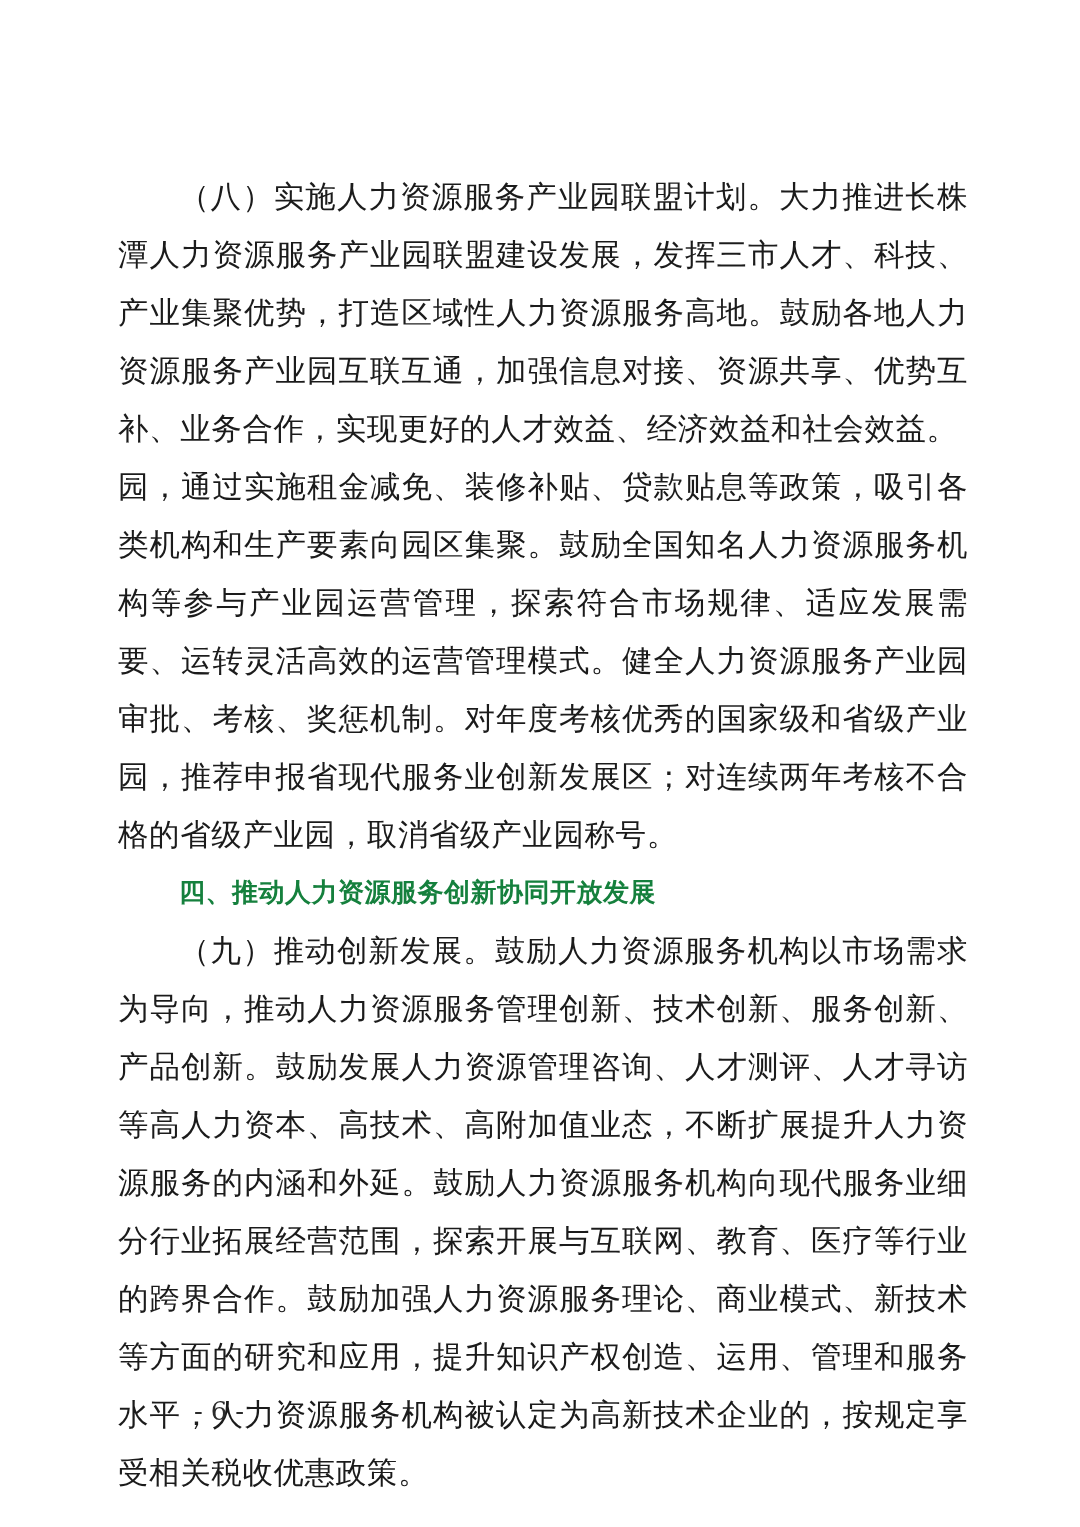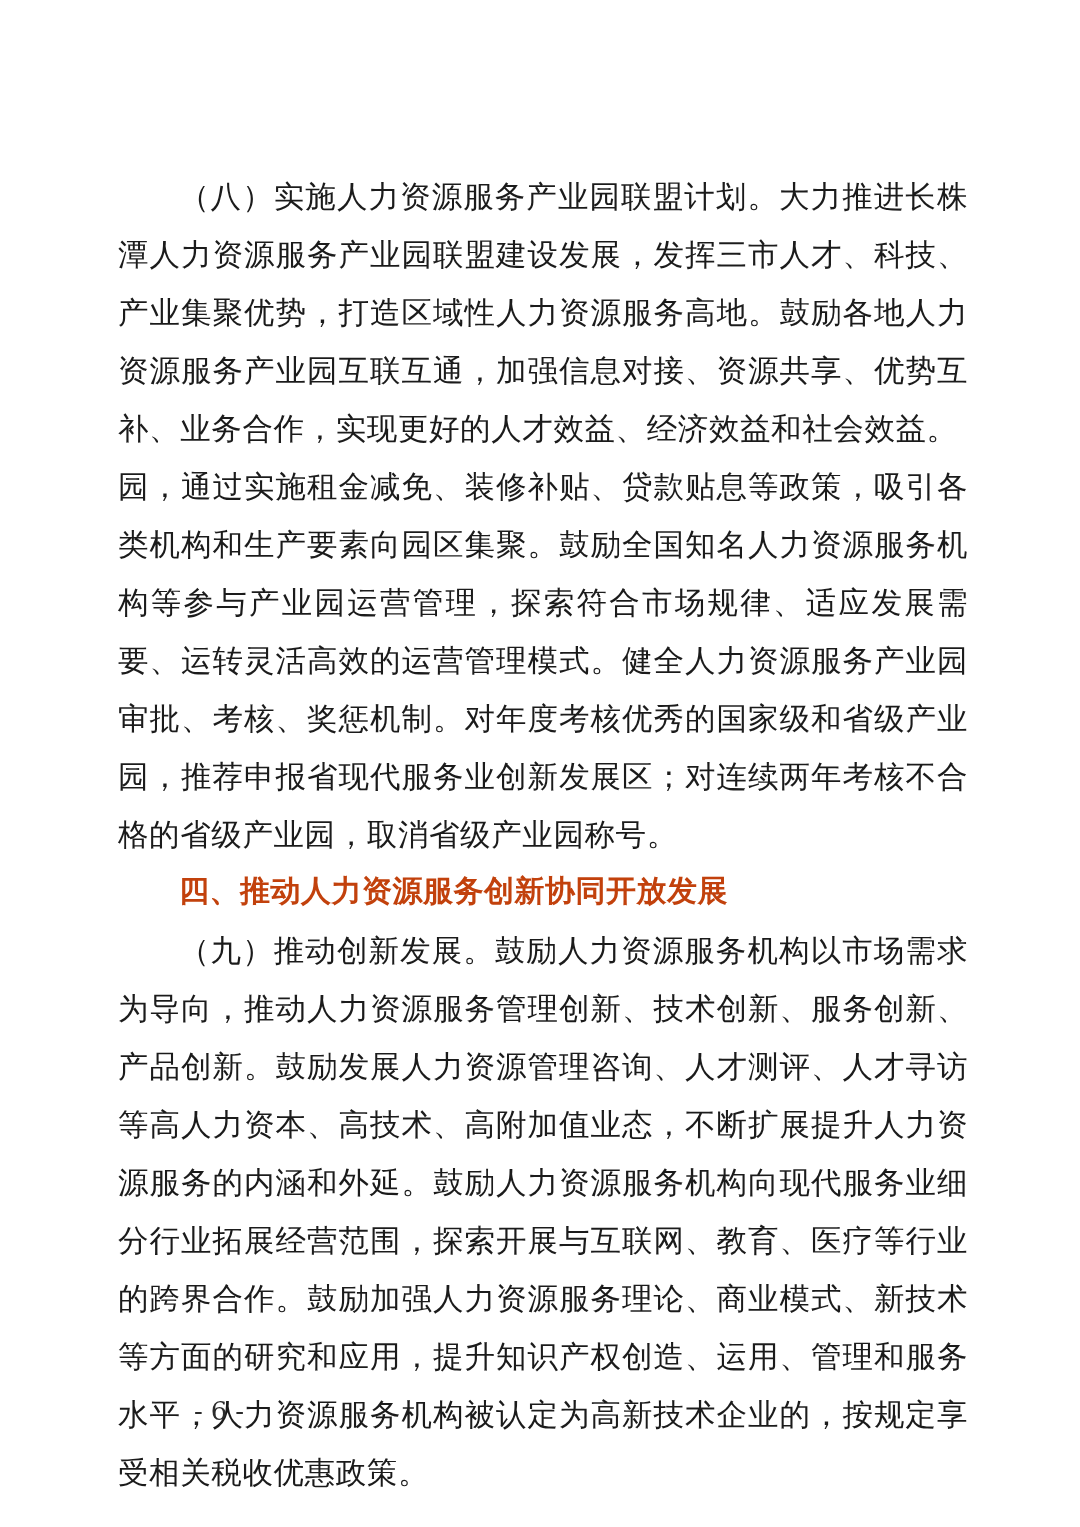--- a/index.html
+++ b/index.html
@@ -29,25 +29,25 @@
     text-align: justify;
     text-justify: inter-ideograph;
     letter-spacing: 0.6px;
     margin: 0;
     text-indent: 0;
   }
   .para.indent {
     text-indent: 61px;
   }
   .heading {
-    font-family: Liberation Mono, monospace;
-    font-size: 30px;
+    font-family: Liberation Serif, serif;
+    font-size: 26px;
     line-height: 58px;
     font-weight: bold;
-    color: #c2410c;
+    color: #15803d;
     margin: 0;
     text-indent: 61px;
     letter-spacing: 0.5px;
   }
   .footer {
     position: absolute;
     left: 0;
     top: 1396px;
     width: 1080px;
     text-align: center;

